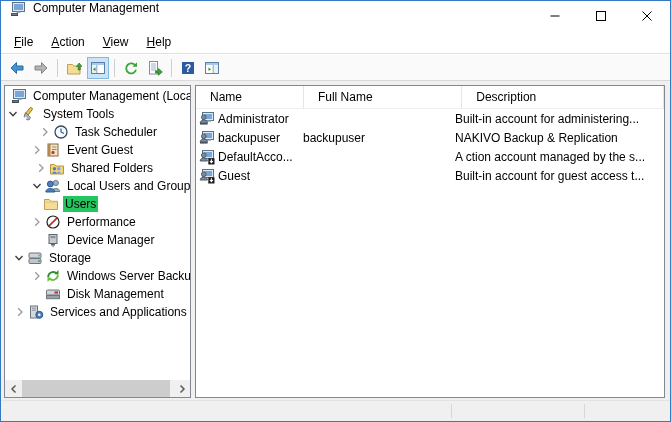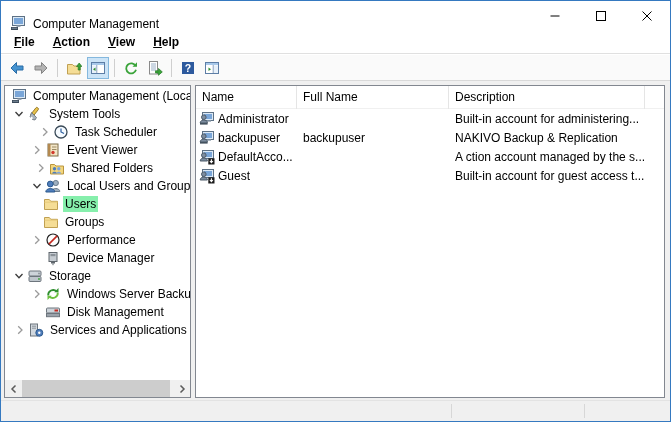--- a/index.html
+++ b/index.html
@@ -5,60 +5,60 @@
   * { margin:0; padding:0; box-sizing:border-box; }
   html,body { background:#cfd8e2; }
   body { font-family:"Liberation Sans", sans-serif; font-size:12px; color:#000; }
 
   .window {
     position:relative; width:671px; height:422px; background:#fff;
     border:1px solid #3579c0; overflow:hidden;
   }
 
   
-  .titlebar { position:absolute; left:0; top:0; right:0; height:30px; background:#fff; display:flex; align-items:flex-end; }
+  .titlebar { position:absolute; left:0; top:0; right:0; height:30px; background:#fff; display:flex; align-items:flex-start; }
   .titlebar .app-icon { margin-left:9px; width:16px; height:16px; }
   .titlebar .title { margin-left:7px; font-size:12px; }
   .win-controls { position:absolute; right:0; top:0; height:30px; display:flex; }
   .win-btn { width:46px; height:30px; display:flex; align-items:center; justify-content:center; background:#fff; }
 
   
   .menubar { position:absolute; left:0; top:30px; right:0; height:23px; background:#fff; display:flex; align-items:center; border-bottom:1px solid #e0e0e0; padding-left:4px; }
-  .menu-item { padding:3px 9px;font-weight:bold; }
+  .menu-item { padding:3px 9px; }
   .menu-item u { text-decoration:underline; }
 
   
   .toolbar { position:absolute; left:0; top:54px; right:0; height:26px; background:#fafafa; display:flex; align-items:center; border-bottom:1px solid #d9d9d9; padding-left:4px; }
   .tb-btn { width:22px; height:22px; display:flex; align-items:center; justify-content:center; margin:0 1px; border:1px solid transparent; }
   .tb-btn.checked { background:#cce4f7; border:1px solid #84b8de; }
   .tb-sep { width:1px; height:18px; background:#cfcfcf; margin:0 4px; }
 
   
   .content { position:absolute; left:0; top:80px; right:0; height:319px; background:#f0f0f0; }
   .pane { position:absolute; top:4px; height:313px; background:#fff; border:1px solid #828790; }
   .tree-pane { left:3px; width:187px; overflow:hidden; }
   .list-pane { left:194px; width:470px; }
 
   
   .tree { position:absolute; left:0; top:1px; right:0; bottom:17px; overflow:hidden; white-space:nowrap; }
   .tree-row { height:18px; display:flex; align-items:center; }
   .tree-expander { width:16px; height:16px; flex:0 0 16px; display:flex; align-items:center; justify-content:center; }
   .tree-icon { width:16px; height:16px; flex:0 0 16px; margin-right:4px; }
   .tree-label { padding:1px 2px; }
-  .tree-label.selected { background:#86efac; }
+  .tree-label.selected { background:#22c55e; }
 
   
   .hscroll { position:absolute; left:0; right:0; bottom:0; height:17px; background:#f0f0f0; }
   .hs-arrow { position:absolute; top:0; width:17px; height:17px; display:flex; align-items:center; justify-content:center; }
   .hs-left { left:0; } .hs-right { right:0; }
   .hs-thumb { position:absolute; left:17px; top:0; width:148px; height:17px; background:#cdcdcd; }
 
   
   .list-header { display:flex; height:23px; align-items:center; border-bottom:1px solid #f0f0f0; }
-  .col-h { height:23px; line-height:23px; padding-left:6px; border-right:1px solid #e5e5e5; overflow:hidden; }
+  .col-h { height:23px; line-height:23px; padding-left:6px; border-right:1px solid #e5e5e5; overflow:hidden;margin-left:8px; }
   .list-row { display:flex; height:19px; align-items:center; }
   .cell { overflow:hidden; white-space:nowrap; padding-left:6px; }
   .cell.name { display:flex; align-items:center; padding-left:3px; }
   .cell .row-icon { width:16px; height:16px; margin-right:3px; flex:0 0 16px; }
 
   
   .statusbar { position:absolute; left:0; bottom:0; right:0; height:21px; background:#f0f0f0; border-top:1px solid #e3e3e3; }
   .sb-sep { position:absolute; top:3px; bottom:3px; width:1px; background:#d7d7d7; }
 
   svg { display:block; }
@@ -192,21 +192,21 @@
               <svg width="16" height="16" viewBox="0 0 16 16">
                 <rect x="2.5" y="1.5" width="12" height="9" fill="#dce9f5" stroke="#5d7185"></rect>
                 <rect x="4" y="3" width="9" height="6" fill="#7aa6d8"></rect>
                 <rect x="6.5" y="10.5" width="4" height="1.5" fill="#9aa7b5"></rect>
                 <rect x="1" y="12" width="7" height="3" fill="#3b4a59"></rect>
                 <rect x="1.8" y="12.8" width="5.4" height="0.8" fill="#8fa0b0"></rect>
               </svg>
             </span>
     <span class="tree-label">Computer Management (Local)</span>
   </div>
-          <div class="tree-row" style="padding-left:6px">
+          <div class="tree-row" style="">
     <span class="tree-expander">
               <svg width="12" height="12" viewBox="0 0 12 12">
                 <path d="M2.5 4 l3.5 3.8 3.5-3.8" stroke="#3c3c3c" stroke-width="1.3" fill="none"></path>
               </svg>
             </span>
             <span class="tree-icon">
               <svg width="16" height="16" viewBox="0 0 16 16">
                 <rect x="6.2" y="0.8" width="3" height="10" rx="1.2" transform="rotate(38 7.7 5.8)" fill="#e8c34c" stroke="#8a6d1f" stroke-width="0.8"></rect>
                 <path d="M4.5 6.5 L9.5 11.5 L8 14 L5.5 13.5 L3 11 Z" fill="#aab4bd" stroke="#636d76" stroke-width="0.8"></path>
                 <circle cx="4.5" cy="12" r="1.2" fill="#fff"></circle>
@@ -236,21 +236,21 @@
             </span>
             <span class="tree-icon">
               <svg width="16" height="16" viewBox="0 0 16 16">
                 <rect x="3" y="2" width="10" height="12" fill="#f3e6c8" stroke="#7d6a45"></rect>
                 <rect x="3" y="2" width="2.5" height="12" fill="#b4894f"></rect>
                 <line x1="7" y1="5" x2="11.5" y2="5" stroke="#9b8a64"></line>
                 <line x1="7" y1="7.5" x2="11.5" y2="7.5" stroke="#9b8a64"></line>
                 <circle cx="8" cy="10.5" r="1.7" fill="#d23b2e"></circle>
               </svg>
             </span>
-    <span class="tree-label">Event Viewer</span>
+    <span class="tree-label">Event Guest</span>
   </div>
           <div class="tree-row" style="padding-left:28px">
     <span class="tree-expander">
               <svg width="12" height="12" viewBox="0 0 12 12">
                 <path d="M4.2 2.2 l3.8 3.8 -3.8 3.8" stroke="#9a9a9a" stroke-width="1.3" fill="none"></path>
               </svg>
             </span>
             <span class="tree-icon">
               <svg width="16" height="16" viewBox="0 0 16 16">
                 <path d="M1.5 4.5 h4 l1.5 1.5 h7.5 v8 h-13 z" fill="#f3d67c" stroke="#b9953f"></path>
@@ -279,29 +279,20 @@
     <span class="tree-label">Local Users and Groups</span>
   </div>
           <div class="tree-row" style="padding-left:38px">
     <span class="tree-icon">
               <svg width="16" height="16" viewBox="0 0 16 16">
                 <path d="M1.5 3.5 h4.8 l1.5 1.8 h6.7 v8.2 h-13 z" fill="#f5dd96" stroke="#c0a052"></path>
                 <path d="M1.5 6.2 h13" stroke="#e7ca7c"></path>
               </svg>
             </span>
     <span class="tree-label selected">Users</span>
-  </div>
-          <div class="tree-row" style="padding-left:38px">
-    <span class="tree-icon">
-              <svg width="16" height="16" viewBox="0 0 16 16">
-                <path d="M1.5 3.5 h4.8 l1.5 1.8 h6.7 v8.2 h-13 z" fill="#f5dd96" stroke="#c0a052"></path>
-                <path d="M1.5 6.2 h13" stroke="#e7ca7c"></path>
-              </svg>
-            </span>
-    <span class="tree-label">Groups</span>
   </div>
           <div class="tree-row" style="padding-left:24px">
     <span class="tree-expander">
               <svg width="12" height="12" viewBox="0 0 12 12">
                 <path d="M4.2 2.2 l3.8 3.8 -3.8 3.8" stroke="#9a9a9a" stroke-width="1.3" fill="none"></path>
               </svg>
             </span>
             <span class="tree-icon">
               <svg width="16" height="16" viewBox="0 0 16 16">
                 <circle cx="8" cy="8" r="6" fill="#fdfdfd" stroke="#222" stroke-width="1.2"></circle>

